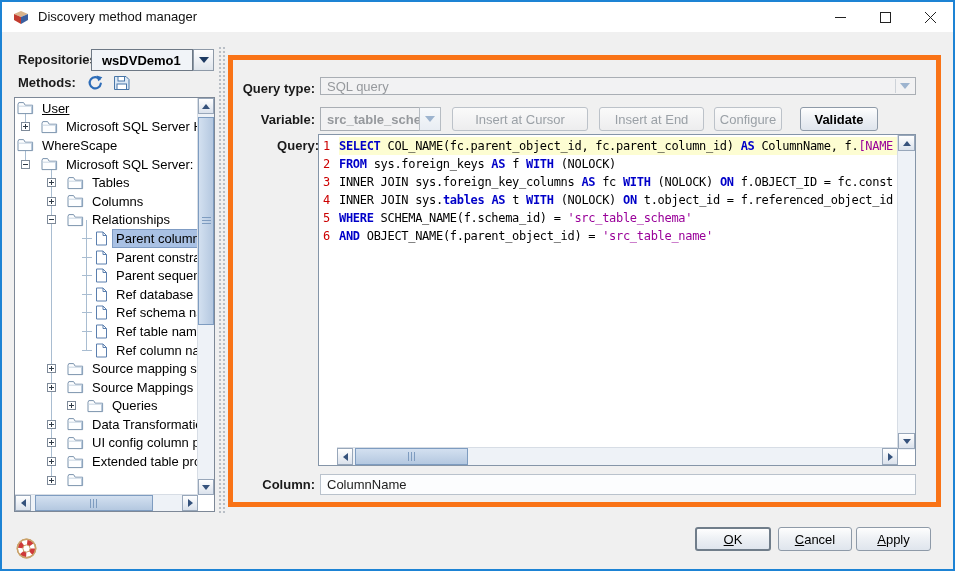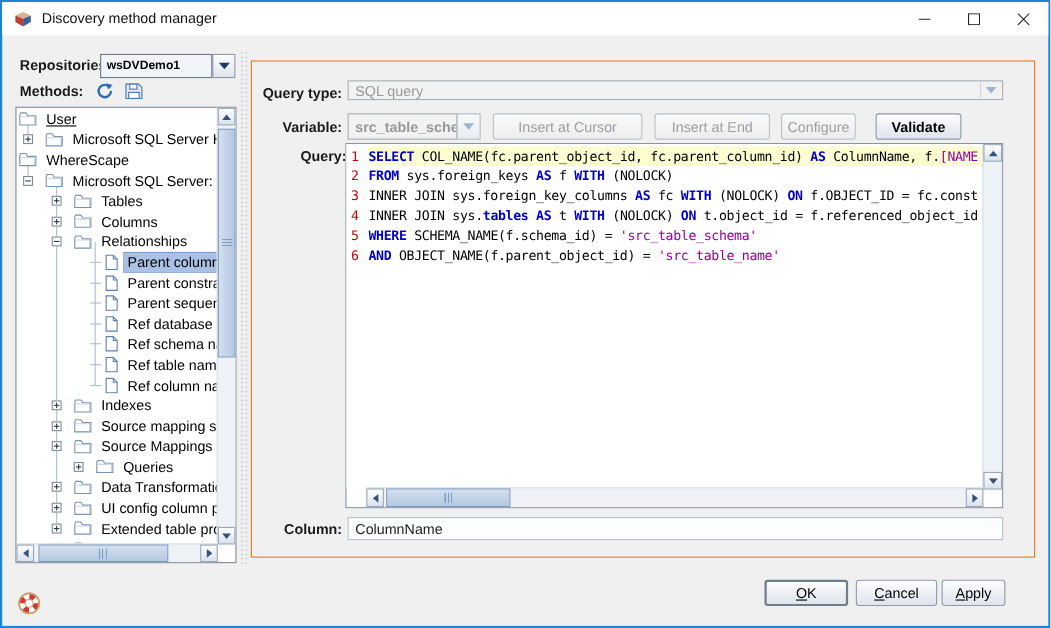--- a/index.html
+++ b/index.html
@@ -9,21 +9,21 @@
   
   .titlebar{position:absolute;left:0;top:0;width:951px;height:30px;background:#fff;}
   .app-icon{position:absolute;left:10px;top:7px;width:18px;height:16px;}
   .win-title{position:absolute;left:36px;top:0;height:30px;line-height:30px;font-size:13px;color:#111;}
   .win-btn{position:absolute;top:0;width:45px;height:30px;display:flex;align-items:center;justify-content:center;}
   .win-btn.min{right:90px}.win-btn.max{right:45px}.win-btn.close{right:0}
   
   .lbl{font-size:13px;font-weight:bold;color:#1a1a1a;}
   .repo-label{position:absolute;left:16px;top:47px;height:22px;line-height:22px;}
   .combo-field{box-sizing:border-box;background:#f1f4f8;border:1px solid #6d7885;
-    font-size:11px;display:flex;align-items:center;padding-left:5px;overflow:hidden;white-space:nowrap;}
+    font-size:13px;display:flex;align-items:center;padding-left:10px;overflow:hidden;white-space:nowrap;}
   .repo-field{position:absolute;left:89px;top:47px;width:102px;height:22px;font-weight:bold;color:#000;}
   .arrow-btn{box-sizing:border-box;position:absolute;background:linear-gradient(#fdfdfe,#dfe5ec);
     border:1px solid #8e9aa8;display:flex;align-items:center;justify-content:center;}
   .repo-arrow{left:191px;top:47px;width:21px;height:22px;}
   .tri-down{width:0;height:0;border-left:5px solid transparent;border-right:5px solid transparent;border-top:6px solid #1e3a62;}
   .tri-down.dis{border-top-color:#9db4cf;}
   .methods-label{position:absolute;left:16px;top:71px;height:20px;line-height:20px;}
   .tool-ic{position:absolute;top:72px;width:18px;height:17px;display:flex;align-items:center;justify-content:center;}
   .refresh{left:84px}.save{left:110px}
   
@@ -53,21 +53,21 @@
   .sb-thumb{box-sizing:border-box;position:absolute;background:linear-gradient(90deg,#d3e0f0,#b4c8e0);
     border:1px solid #7e9cc0;display:flex;align-items:center;justify-content:center;}
   .sb-thumb.h{background:linear-gradient(#d3e0f0,#b4c8e0);}
   .grip-v{width:9px;height:8px;background:repeating-linear-gradient(to bottom,#7e9cc0 0 1px,transparent 1px 3px);}
   .grip-h{width:8px;height:9px;background:repeating-linear-gradient(to right,#7e9cc0 0 1px,transparent 1px 3px);}
   
   .splitter{position:absolute;left:216px;top:44px;width:8px;height:467px;
     background-image:radial-gradient(#b9bfc6 26%,transparent 30%);background-size:4px 4px;}
   
   .right-panel{position:absolute;left:226px;top:53px;width:713px;height:452px;box-sizing:border-box;
-    border:1px solid #f97316;background:#f0f0f0;padding-left:12px;}
+    border:5px solid #f97316;background:#f0f0f0;padding-left:12px;}
   .rp-label{position:absolute;width:82px;text-align:right;font-size:13px;font-weight:bold;color:#1a1a1a;}
   .combo{box-sizing:border-box;position:absolute;border:1px solid #a9aeb4;background:#f2f2f3;
     font-size:13px;color:#96999d;display:flex;align-items:center;padding-left:6px;white-space:nowrap;overflow:hidden;}
   .combo .arrow-zone{position:absolute;right:1px;top:1px;bottom:1px;width:18px;border-left:1px solid #cdd2d8;
     display:flex;align-items:center;justify-content:center;background:#f2f2f3;}
   .btn{box-sizing:border-box;position:absolute;font-size:13px;display:flex;align-items:center;justify-content:center;
     background:linear-gradient(#fefefe,#eef1f5 45%,#dfe5ed);border:1px solid #8e9aa8;border-radius:3px;color:#000;}
   .btn.disabled{background:linear-gradient(#fafafa,#ededee);border-color:#bcc2c9;color:#9aa0a6;}
   .btn .btn-label{display:block;}
   .mnemonic .btn-label::first-letter{text-decoration:underline;}
@@ -298,31 +298,20 @@
           </div>
           <div class="tree-row" style="padding-left: 32px;">
             <span class="toggle plus"></span>
             <span class="tree-icon">
               <svg width="17" height="14" viewBox="0 0 17 14">
                 <path d="M1 3.2 L1 12.6 L15.6 12.6 L15.6 4.2 L8.2 4.2 L6.6 1.6 L1.8 1.6 Z" fill="#fdfeff" stroke="#7b93ad"></path>
                 <path d="M14.8 4.2 L14.8 12" stroke="#9fb6cf" fill="none"></path>
                 <path d="M1.6 5.2 L15 5.2" stroke="#c9d6e3" fill="none"></path>
               </svg>
             </span>
-            <span class="tree-label">Indexes</span>
-          </div>
-          <div class="tree-row" style="padding-left: 32px;">
-            <span class="toggle plus"></span>
-            <span class="tree-icon">
-              <svg width="17" height="14" viewBox="0 0 17 14">
-                <path d="M1 3.2 L1 12.6 L15.6 12.6 L15.6 4.2 L8.2 4.2 L6.6 1.6 L1.8 1.6 Z" fill="#fdfeff" stroke="#7b93ad"></path>
-                <path d="M14.8 4.2 L14.8 12" stroke="#9fb6cf" fill="none"></path>
-                <path d="M1.6 5.2 L15 5.2" stroke="#c9d6e3" fill="none"></path>
-              </svg>
-            </span>
             <span class="tree-label">Source mapping sets</span>
           </div>
           <div class="tree-row" style="padding-left: 32px;">
             <span class="toggle plus"></span>
             <span class="tree-icon">
               <svg width="17" height="14" viewBox="0 0 17 14">
                 <path d="M1 3.2 L1 12.6 L15.6 12.6 L15.6 4.2 L8.2 4.2 L6.6 1.6 L1.8 1.6 Z" fill="#fdfeff" stroke="#7b93ad"></path>
                 <path d="M14.8 4.2 L14.8 12" stroke="#9fb6cf" fill="none"></path>
                 <path d="M1.6 5.2 L15 5.2" stroke="#c9d6e3" fill="none"></path>
               </svg>
@@ -472,21 +461,21 @@
     <span class="rp-label" style="left:0;top:417px">Column:</span>
     <div class="column-field">ColumnName</div>
   </div>
 
   <div class="btn mnemonic focused footer-btn" style="left:693px;width:76px">
       <span class="btn-label">OK</span>
     </div>
   <div class="btn mnemonic footer-btn" style="left:776px;width:74px">
       <span class="btn-label">Cancel</span>
     </div>
-  <div class="btn mnemonic footer-btn" style="left:854px;width:58px">
+  <div class="btn mnemonic footer-btn" style="left:854px;width:75px">
       <span class="btn-label">Apply</span>
     </div>
 
   <span class="help-icon">
     <svg width="21" height="21" viewBox="0 0 21 21">
       <circle cx="10.5" cy="10.5" r="9.2" fill="#fff" stroke="#caa26a" stroke-width="1.4"></circle>
       <circle cx="10.5" cy="10.5" r="6.3" fill="none" stroke="#cf3a3a" stroke-width="5" stroke-dasharray="5 4.9"></circle>
       <circle cx="10.5" cy="10.5" r="3.6" fill="#fff" stroke="#caa26a"></circle>
       <circle cx="10.5" cy="10.5" r="9.2" fill="none" stroke="#caa26a" stroke-width="1.4"></circle>
     </svg>

